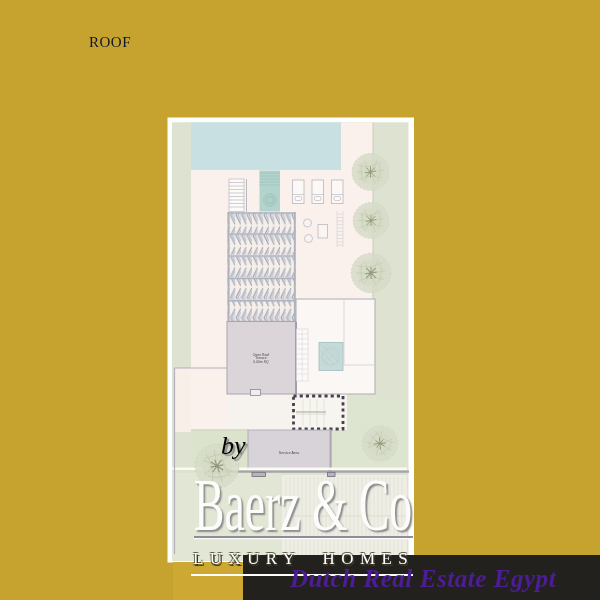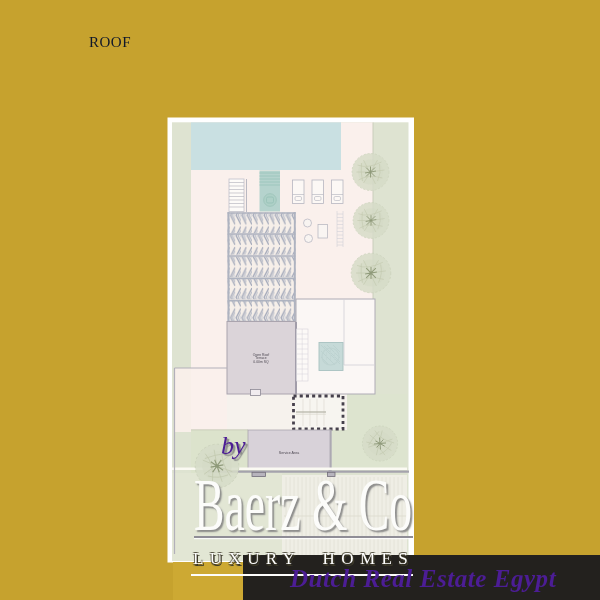--- a/index.html
+++ b/index.html
@@ -179,21 +179,21 @@
 
   <use href="#tree" transform="translate(371,220.5) scale(0.97)"></use>
 
   <use href="#tree" transform="translate(371,273) scale(1.07)"></use>
 
   <use href="#tree" transform="translate(380,443.5) scale(0.95) rotate(40)"></use>
 
   <use href="#tree" transform="translate(217,466) scale(1.18) rotate(80)"></use>
 </svg>
 
-<div class="abs" style="left:221px;top:431px;font-style:italic;font-size:26px;color:#4c1d95;text-shadow:2.2px 1.8px 1px rgba(128,128,128,0.85), 1px 1px 0 rgba(150,150,150,0.5);">by</div>
+<div class="abs" style="left:221px;top:431px;font-style:italic;font-size:26px;color:#000000;text-shadow:2.2px 1.8px 1px rgba(128,128,128,0.85), 1px 1px 0 rgba(150,150,150,0.5);">by</div>
 
 <div class="abs" id="brand" style="left:194px;top:462px;font-size:75px;color:#fcfcfa;white-space:nowrap;transform-origin:0 0;transform:scaleX(0.609);text-shadow:3px 2px 2px rgba(130,130,130,0.9);">Baerz &amp; Co</div>
 
 <div class="abs" style="left:194px;top:536px;width:219px;height:1.6px;background:#8f8d96;box-shadow:0 1.2px 0 rgba(255,255,255,0.8);"></div>
 
 <div class="abs" style="left:173px;top:562px;width:70px;height:38px;background:#cda933;"></div>
 
 <div class="abs" style="left:243px;top:554.5px;width:357px;height:45.5px;background:#23211e;"></div>
 
 <div class="abs" id="lux" style="left:193px;top:549px;font-size:17px;letter-spacing:6.4px;color:#ffffff;white-space:nowrap;text-shadow:1.5px 1.5px 0 #3c392a, -0.8px -0.8px 0 rgba(62,58,42,0.7), 0.8px -0.8px 0 rgba(62,58,42,0.6), -0.8px 0.8px 0 rgba(62,58,42,0.6), 0 2px 1px rgba(62,58,42,0.5);">LUXURY&nbsp;&nbsp;HOMES</div>

